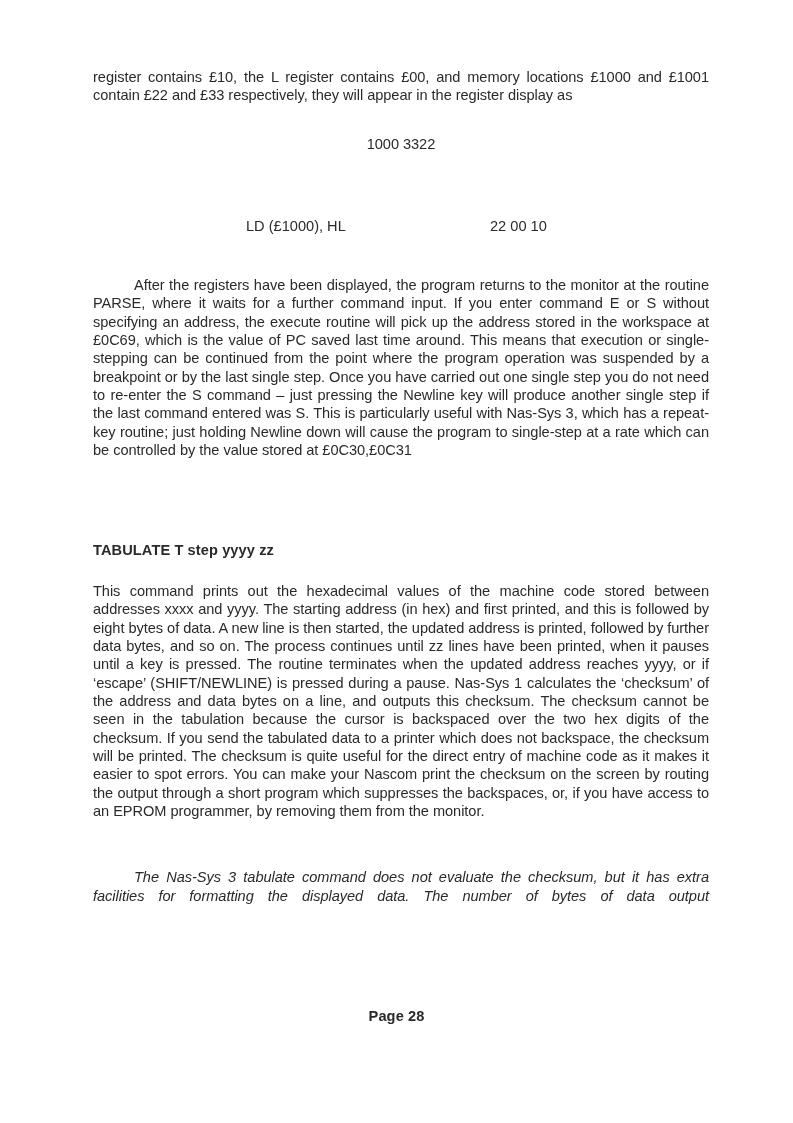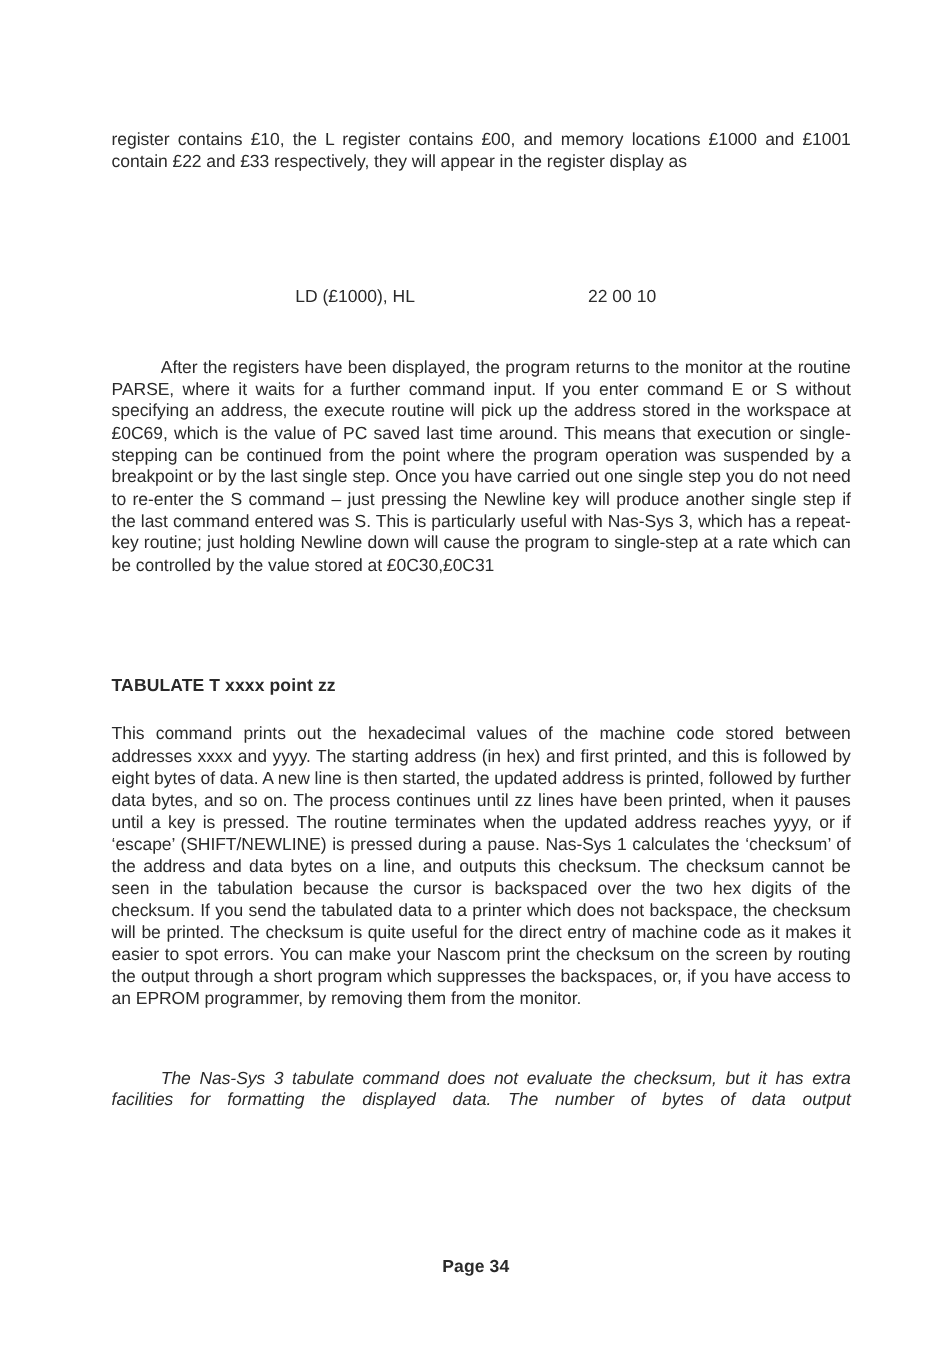--- a/index.html
+++ b/index.html
@@ -16,21 +16,20 @@
     color: #2a2a2a;
     overflow: hidden;
   }
   .page {
     position: absolute;
     left: 0;
     top: 0;
     width: 793px;
     height: 809px;
     background: #ffffff;
-    margin-top: 40px;
   }
   .content {
     position: absolute;
     left: 93px;
     top: 68px;
     width: 616px;
   }
   p.body-text {
     margin: 0;
     font-size: 14.6px;
@@ -105,20 +104,21 @@
 <body>
 
 <div class="page">
 
   <div class="content">
 
     <p class="body-text">register contains £10, the L register contains £00, and memory locations £1000 and £1001 contain £22 and £33 respectively, they will appear in the register display as</p>
 
     <div class="spacer-lg"></div>
 
+    <p class="centered-line">1000 3322</p>
 
     <div class="spacer-md"></div>
 
 
     <div class="spacer-xxl"></div>
 
     <div class="instruction-line">
       <span class="instruction-mnemonic">LD (£1000), HL</span>
       <span class="instruction-bytes">22 00 10</span>
     </div>
@@ -126,28 +126,28 @@
     <div class="spacer-md"></div>
 
 
     <div class="spacer-sm"></div>
 
     <p class="body-text indented">After the registers have been displayed, the program returns to the monitor at the routine PARSE, where it waits for a further command input. If you enter command E or S without specifying an address, the execute routine will pick up the address stored in the workspace at £0C69, which is the value of PC saved last time around. This means that execution or single-stepping can be continued from the point where the program operation was suspended by a breakpoint or by the last single step. Once you have carried out one single step you do not need to re-enter the S command – just pressing the Newline key will produce another single step if the last command entered was S. This is particularly useful with Nas-Sys 3, which has a repeat-key routine; just holding Newline down will cause the program to single-step at a rate which can be controlled by the value stored at £0C30,£0C31</p>
 
     <div class="spacer-xl"></div>
     <div class="spacer-md"></div>
 
-    <h2 class="section-heading">TABULATE T xxxx point zz</h2>
+    <h2 class="section-heading">TABULATE T step yyyy zz</h2>
 
     <div class="spacer-md"></div>
 
     <p class="body-text">This command prints out the hexadecimal values of the machine code stored between addresses xxxx and yyyy. The starting address (in hex) and first printed, and this is followed by eight bytes of data. A new line is then started, the updated address is printed, followed by further data bytes, and so on. The process continues until zz lines have been printed, when it pauses until a key is pressed. The routine terminates when the updated address reaches yyyy, or if ‘escape’ (SHIFT/NEWLINE) is pressed during a pause. Nas-Sys 1 calculates the ‘checksum’ of the address and data bytes on a line, and outputs this checksum. The checksum cannot be seen in the tabulation because the cursor is backspaced over the two hex digits of the checksum. If you send the tabulated data to a printer which does not backspace, the checksum will be printed. The checksum is quite useful for the direct entry of machine code as it makes it easier to spot errors. You can make your Nascom print the checksum on the screen by routing the output through a short program which suppresses the backspaces, or, if you have access to an EPROM programmer, by removing them from the monitor.</p>
 
     <div class="spacer-lg"></div>
     <div class="spacer-sm"></div>
 
     <p class="body-text indented last-line-loose">The Nas-Sys 3 tabulate command does not evaluate the checksum, but it has extra facilities for formatting the displayed data. The number  of  bytes  of  data  output</p>
 
   </div>
 
-  <div class="footer">Page 34</div>
+  <div class="footer">Page 28</div>
 
 </div>
 
 </body></html>

